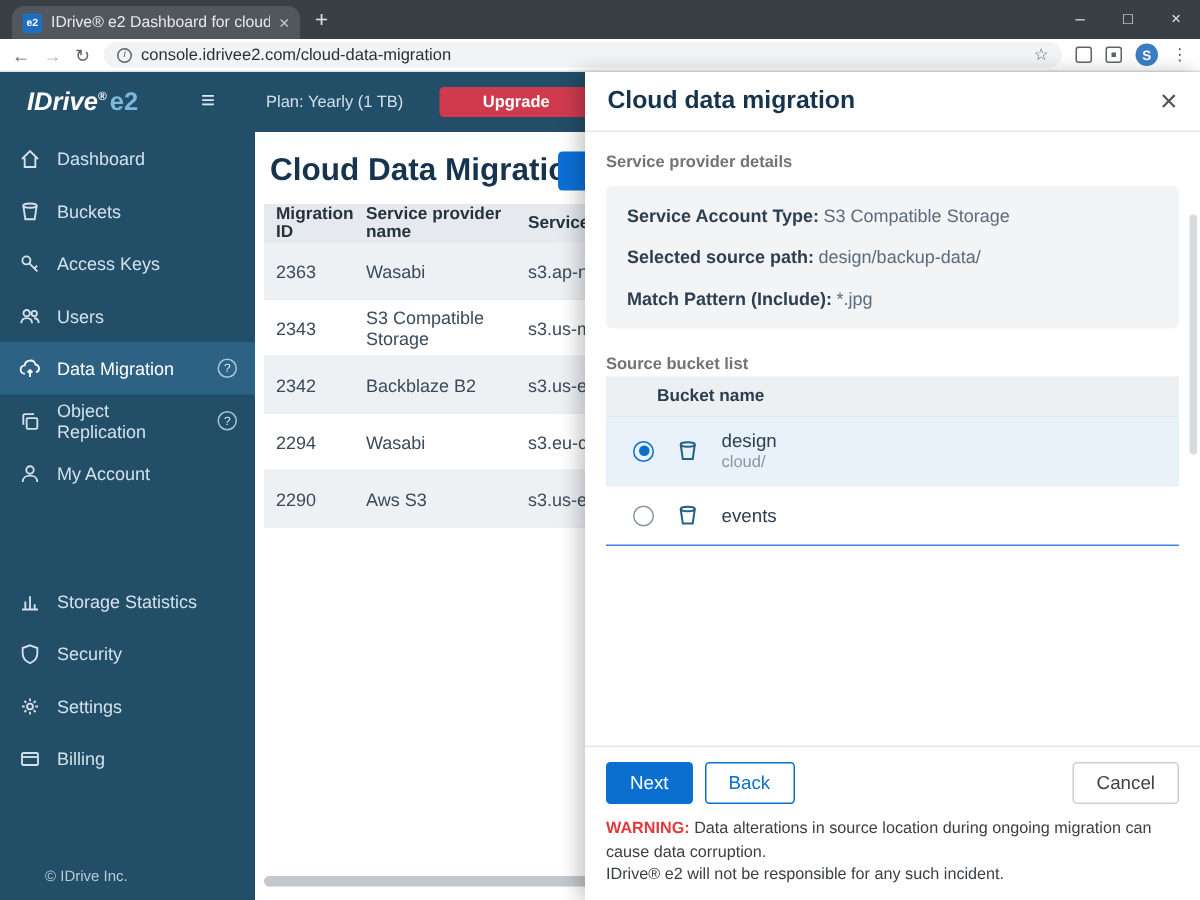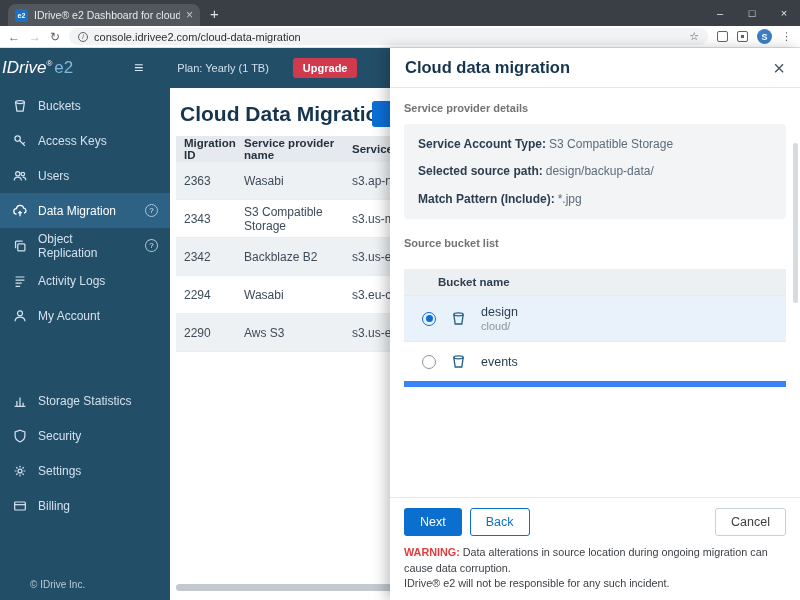--- a/index.html
+++ b/index.html
@@ -33,27 +33,27 @@
   .sq-icon{width:11px;height:11px;border:1.5px solid #5f6368;border-radius:2px;flex:0 0 11px}
   .sq-icon.ext{position:relative}
   .sq-icon.ext::after{content:"";position:absolute;left:2.5px;top:2.5px;width:3px;height:3px;background:#5f6368}
   .avatar{width:15px;height:15px;border-radius:50%;background:#3b7cc4;color:#fff;font-size:9px;
     font-weight:bold;display:flex;align-items:center;justify-content:center;flex:0 0 15px}
   .kebab{color:#5f6368;font-size:11px}
 
   
   .app-header{position:absolute;left:0;top:48px;width:800px;height:40px;background:#234e68;
     display:flex;align-items:center}
-  .logo{width:128px;padding-left:2px;color:#fff;font-size:17px;font-weight:normal;font-style:italic;white-space:nowrap}
+  .logo{width:128px;padding-left:18px;color:#fff;font-size:17px;font-weight:bold;font-style:italic;white-space:nowrap}
   .logo sup{font-size:8px;font-style:normal}
   .logo .e2{color:#7fb8dd;margin-left:2px;font-style:normal}
   .hamburger{color:#dce6ee;font-size:16px;margin-left:6px}
   .plan{color:#cfe0ec;font-size:11px;margin-left:34px;white-space:nowrap}
   .upgrade{margin-left:24px;background:#cf3a4e;color:#fff;font-size:11px;font-weight:bold;
-    padding:4px 10px;border-radius:3px;border:none;font-family:inherit}
+    padding:4px 29px;border-radius:3px;border:none;font-family:inherit}
 
   
   .sidebar{position:absolute;left:0;top:88px;width:170px;height:512px;background:#234e68}
   .side-item{height:35px;display:flex;align-items:center;padding:0 12px;gap:10px;
     color:#d3e1ec;font-size:12px;cursor:default}
   .side-item svg{flex:0 0 16px}
   .side-item.active{background:#2e6285;color:#fff}
   .side-group2{margin-top:50px}
   .help-badge{margin-left:auto;width:13px;height:13px;border:1px solid #a8c6da;border-radius:50%;
     color:#dcebf5;font-size:8px;display:flex;align-items:center;justify-content:center}
@@ -82,21 +82,21 @@
   .panel-title{font-size:16.5px;font-weight:bold;color:#17344f}
   .panel-close{margin-left:auto;font-size:20px;color:#4a5560;line-height:1}
   .panel-body{padding:14px 14px 0 14px}
   .sec-title{font-size:11px;font-weight:bold;color:#737373}
   .detail-box{margin-top:10px;background:#f2f4f6;border-radius:4px;padding:13px 14px}
   .detail-line{font-size:12px;line-height:1.2}
   .detail-line + .detail-line{margin-top:13px}
   .detail-label{font-weight:bold;color:#2c3e50}
   .detail-value{color:#5c6b7a;margin-left:3px}
   .sec2{margin-top:18px}
-  .btable{margin-top:20px;border-bottom:6px solid #3b82f6}
+  .btable{margin-top:2px;border-bottom:1px solid #3b82f6}
   .btable-header{height:26px;background:#edf0f2;display:flex;align-items:center;padding-left:34px;
     font-size:11.5px;font-weight:bold;color:#2c3e50}
   .brow{display:flex;align-items:center;padding:0 18px;gap:14px;border-top:1px solid #e6eaed}
   .brow.sel{background:#e9f2fb;height:46px}
   .brow.unsel{height:40px}
   .radio{width:14px;height:14px;border-radius:50%;border:1.5px solid #8b97a1;position:relative;flex:0 0 14px}
   .radio.on{border-color:#0b6fd0}
   .radio.on::after{content:"";position:absolute;left:2.5px;top:2.5px;width:7px;height:7px;
     border-radius:50%;background:#0b6fd0}
   .bname{font-size:12.5px;color:#2c3e50}
@@ -148,20 +148,26 @@
   <div class="app-header">
     <div class="logo"><span>IDrive</span><sup>®</sup><span class="e2">e2</span></div>
     <span class="hamburger">≡</span>
     <span class="plan">Plan: Yearly (1 TB)</span>
     <button class="upgrade">Upgrade</button>
   </div>
 
   <aside class="sidebar">
     <div class="side-item">
       <svg width="16" height="16" viewBox="0 0 18 18" fill="none" stroke="currentColor" stroke-width="1.4">
+          <path d="M3 9 L9 3 L15 9 M5 8 V15 H13 V8"></path>
+        </svg>
+      <span>Dashboard</span>
+    </div>
+    <div class="side-item">
+      <svg width="16" height="16" viewBox="0 0 18 18" fill="none" stroke="currentColor" stroke-width="1.4">
           <ellipse cx="9" cy="4.6" rx="5" ry="1.6"></ellipse>
           <path d="M4 4.6 L5.5 14.8 H12.5 L14 4.6"></path>
         </svg>
       <span>Buckets</span>
     </div>
     <div class="side-item">
       <svg width="16" height="16" viewBox="0 0 18 18" fill="none" stroke="currentColor" stroke-width="1.4">
           <circle cx="6.3" cy="6.3" r="3"></circle>
           <path d="M8.5 8.5 L14.5 14.5 M12.3 12.3 L14.3 10.3"></path>
         </svg>
@@ -184,26 +190,20 @@
       <span>Data Migration</span>
       <span class="help-badge">?</span>
     </div>
     <div class="side-item">
       <svg width="16" height="16" viewBox="0 0 18 18" fill="none" stroke="currentColor" stroke-width="1.4">
           <rect x="6.5" y="6.5" width="8" height="8" rx="1"></rect>
           <path d="M4 11.5 V4.5 a1 1 0 0 1 1 -1 h7"></path>
         </svg>
       <span>Object Replication</span>
       <span class="help-badge">?</span>
-    </div>
-    <div class="side-item">
-      <svg width="16" height="16" viewBox="0 0 18 18" fill="none" stroke="currentColor" stroke-width="1.4">
-          <path d="M4 4.5 H14 M4 8 H14 M4 11.5 H11 M4 15 H9"></path>
-        </svg>
-      <span>Activity Logs</span>
     </div>
     <div class="side-item">
       <svg width="16" height="16" viewBox="0 0 18 18" fill="none" stroke="currentColor" stroke-width="1.4">
           <circle cx="9" cy="6" r="2.8"></circle>
           <path d="M3.5 15 C3.5 11.8 6 10.2 9 10.2 C12 10.2 14.5 11.8 14.5 15"></path>
         </svg>
       <span>My Account</span>
     </div>
 
     <div class="side-group2">

